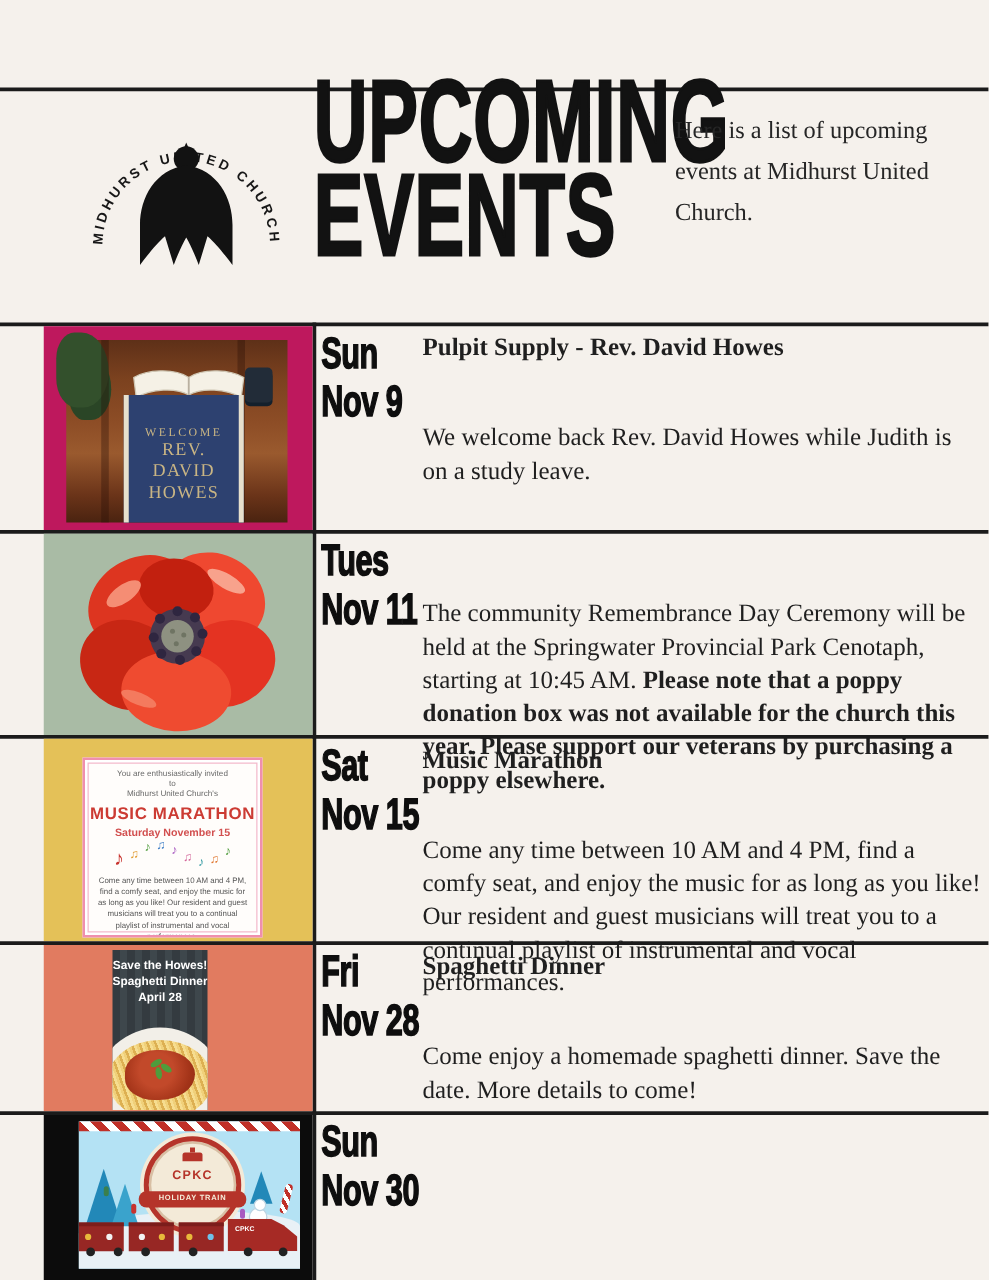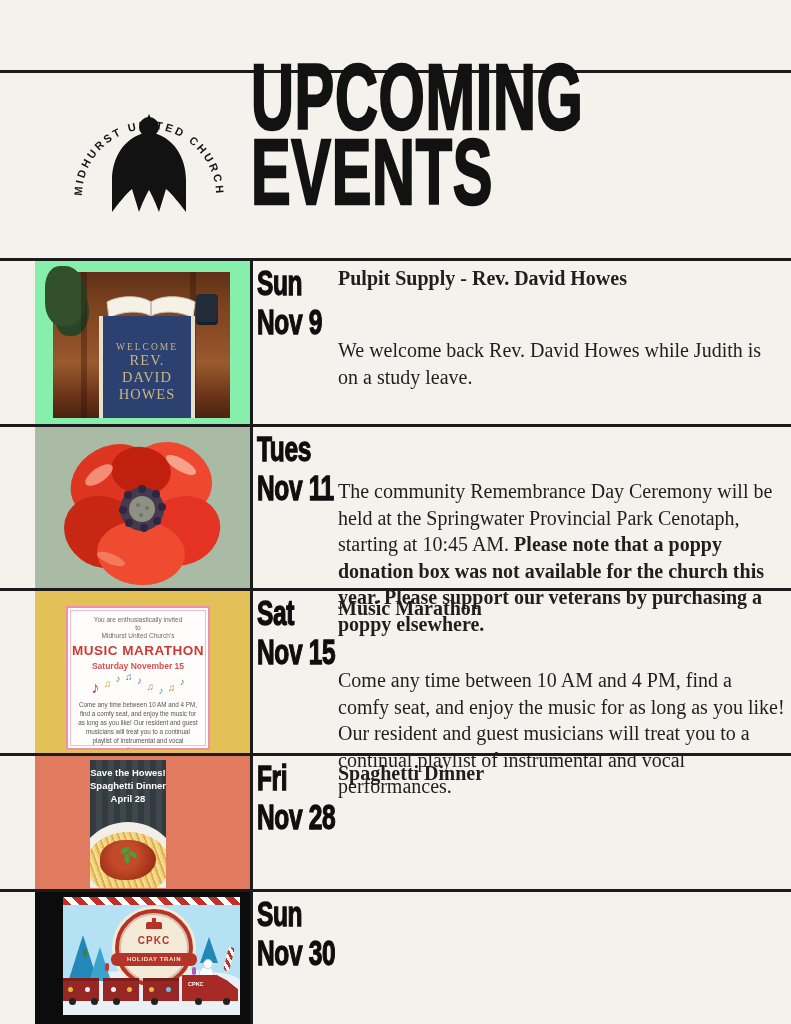--- a/index.html
+++ b/index.html
@@ -110,26 +110,27 @@
         <path d="M91,48 C66,52 54,74 54,96 L54,128 C60,120 68,110 74,105 L81,128 C84,120 88,111 91,106 C94,111 98,120 101,128 L108,105 C114,110 122,120 128,128 L128,96 C128,74 116,52 91,48 Z"></path>
       </g>
     </svg>
   </div>
 
   <div class="big-title">
     <div>UPCOMING</div>
     <div>EVENTS</div>
   </div>
 
+  <div class="intro">Here is a list of upcoming events at Midhurst United Church.</div>
 
   <div class="hr" style="top:258px"></div>
   <div class="vline"></div>
 
   <div class="row" style="top:261px;height:163px;">
-    <div class="cellimg" style="background:#86efac;">
+    <div class="cellimg" style="background:#be185d;">
       <div class="photo1">
         <div class="plant"></div>
         <div class="panel" style="left:28px"></div>
         <div class="panel" style="right:34px"></div>
         <div class="darkobj"></div>
         <svg class="book" viewBox="0 0 92 26">
           <path d="M46,6 C34,-2 12,0 2,6 L4,22 C16,15 36,14 46,20 C56,14 76,15 88,22 L90,6 C80,0 58,-2 46,6 Z" fill="#f5f1e6" stroke="#cfc7b4" stroke-width="1"></path>
           <line x1="46" y1="6" x2="46" y2="20" stroke="#b9b0a0" stroke-width="1.5"></line>
         </svg>
         <div class="banner">
@@ -244,20 +245,21 @@
           <div class="basil" style="left:44px;top:34px;transform:rotate(80deg)"></div>
         </div>
       </div>
     </div>
     <div class="dateblk">
       <div>Fri</div>
       <div>Nov 28</div>
     </div>
     <div class="content">
       <div class="etitle">Spaghetti Dinner</div>
+      <div class="edesc"><span>Come enjoy a homemade spaghetti dinner. Save the date.  More details to come!</span><b></b></div>
     </div>
   </div>
   <div class="hr" style="top:889px"></div>
 
   <div class="row" style="top:892px;height:132px;">
     <div class="cellimg" style="background:#0c0c0c;">
       <div class="timg">
         <div class="cane-stripe"></div>
         <div class="snow"></div>
         <div class="tree" style="left:6px;bottom:36px;border-left:14px solid transparent;border-right:14px solid transparent;border-bottom:44px solid #2288b8;"></div>

